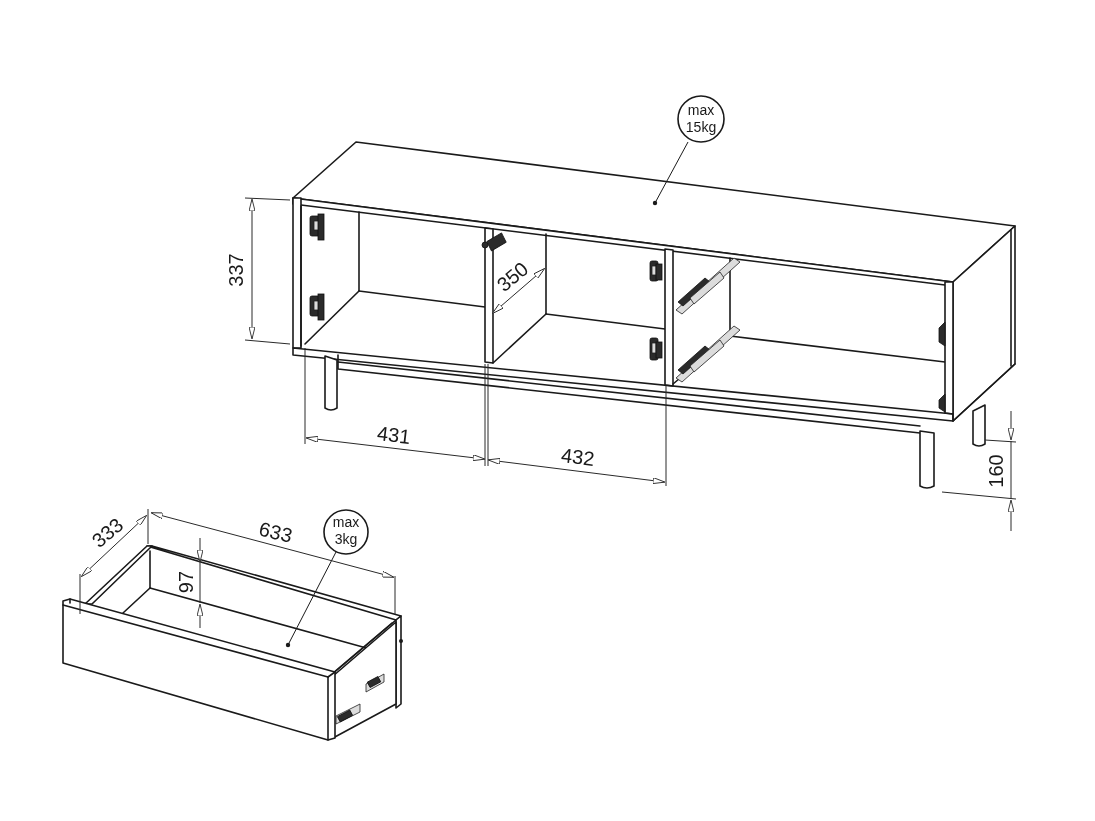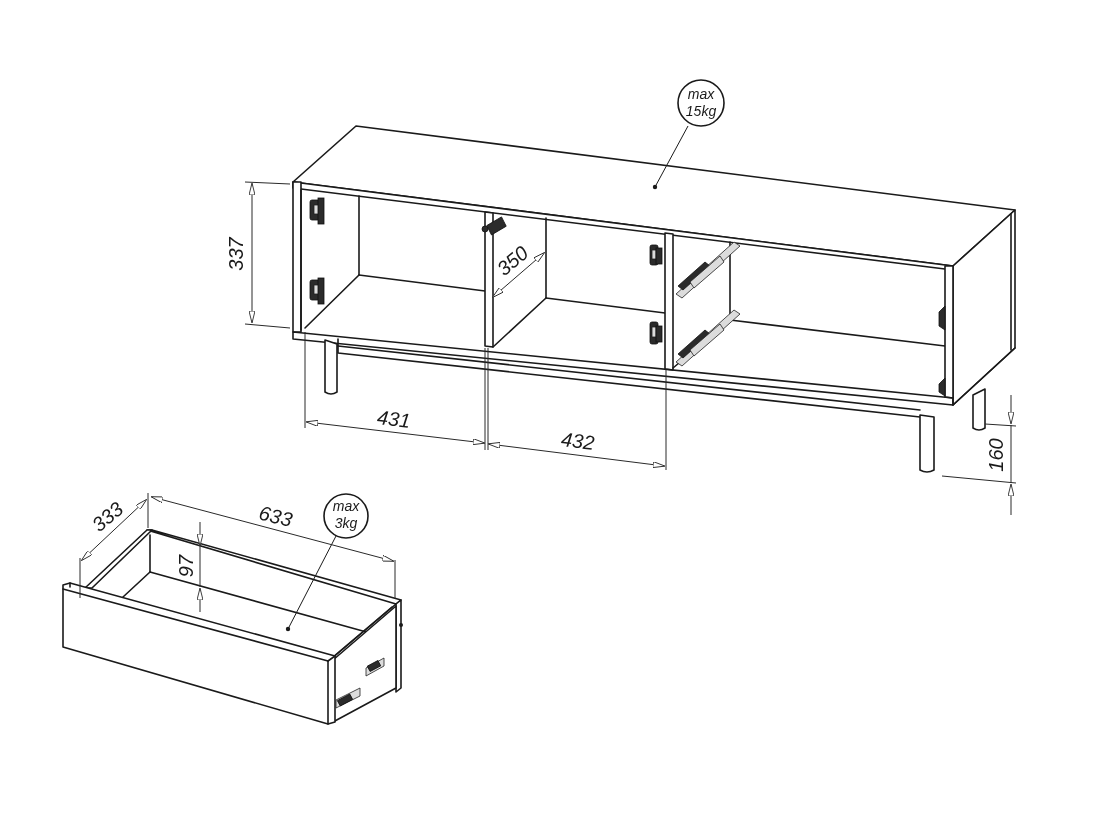--- a/index.html
+++ b/index.html
@@ -1,17 +1,17 @@
 <!DOCTYPE html>
 <html><head>
 <meta charset="utf-8">
 <style>
   html, body { margin: 0; padding: 0; background: #ffffff; }
   body { width: 1095px; height: 821px; overflow: hidden; font-family: "Liberation Sans", sans-serif; }
-  #canvas { position: absolute; left: 0; top: 0; width: 1095px; height: 639px; font-style: italic; }
+  #canvas { position: absolute; left: 0; top: 16px; width: 1095px; height: 639px; }
   svg text { font-family: "Liberation Sans", sans-serif; fill: #1a1a1a; }
   .ln { stroke: #1a1a1a; stroke-width: 1.6; fill: none; stroke-linejoin: round; stroke-linecap: round; }
   .lnf { stroke: #1a1a1a; stroke-width: 1.6; fill: #ffffff; stroke-linejoin: round; }
   .thin { stroke: #1a1a1a; stroke-width: 1; fill: none; }
   .dim { stroke: #2a2a2a; stroke-width: 1; fill: none; }
   .arrow { fill: #ffffff; stroke: #2a2a2a; stroke-width: 0.9; }
   .hw { fill: #2b2b2b; stroke: #111; stroke-width: 0.8; }
   .hwl { fill: #dcdcdc; stroke: #222; stroke-width: 0.8; }
   .dimtxt { font-size: 20px; }
   .bubbletxt { font-size: 14px; }

